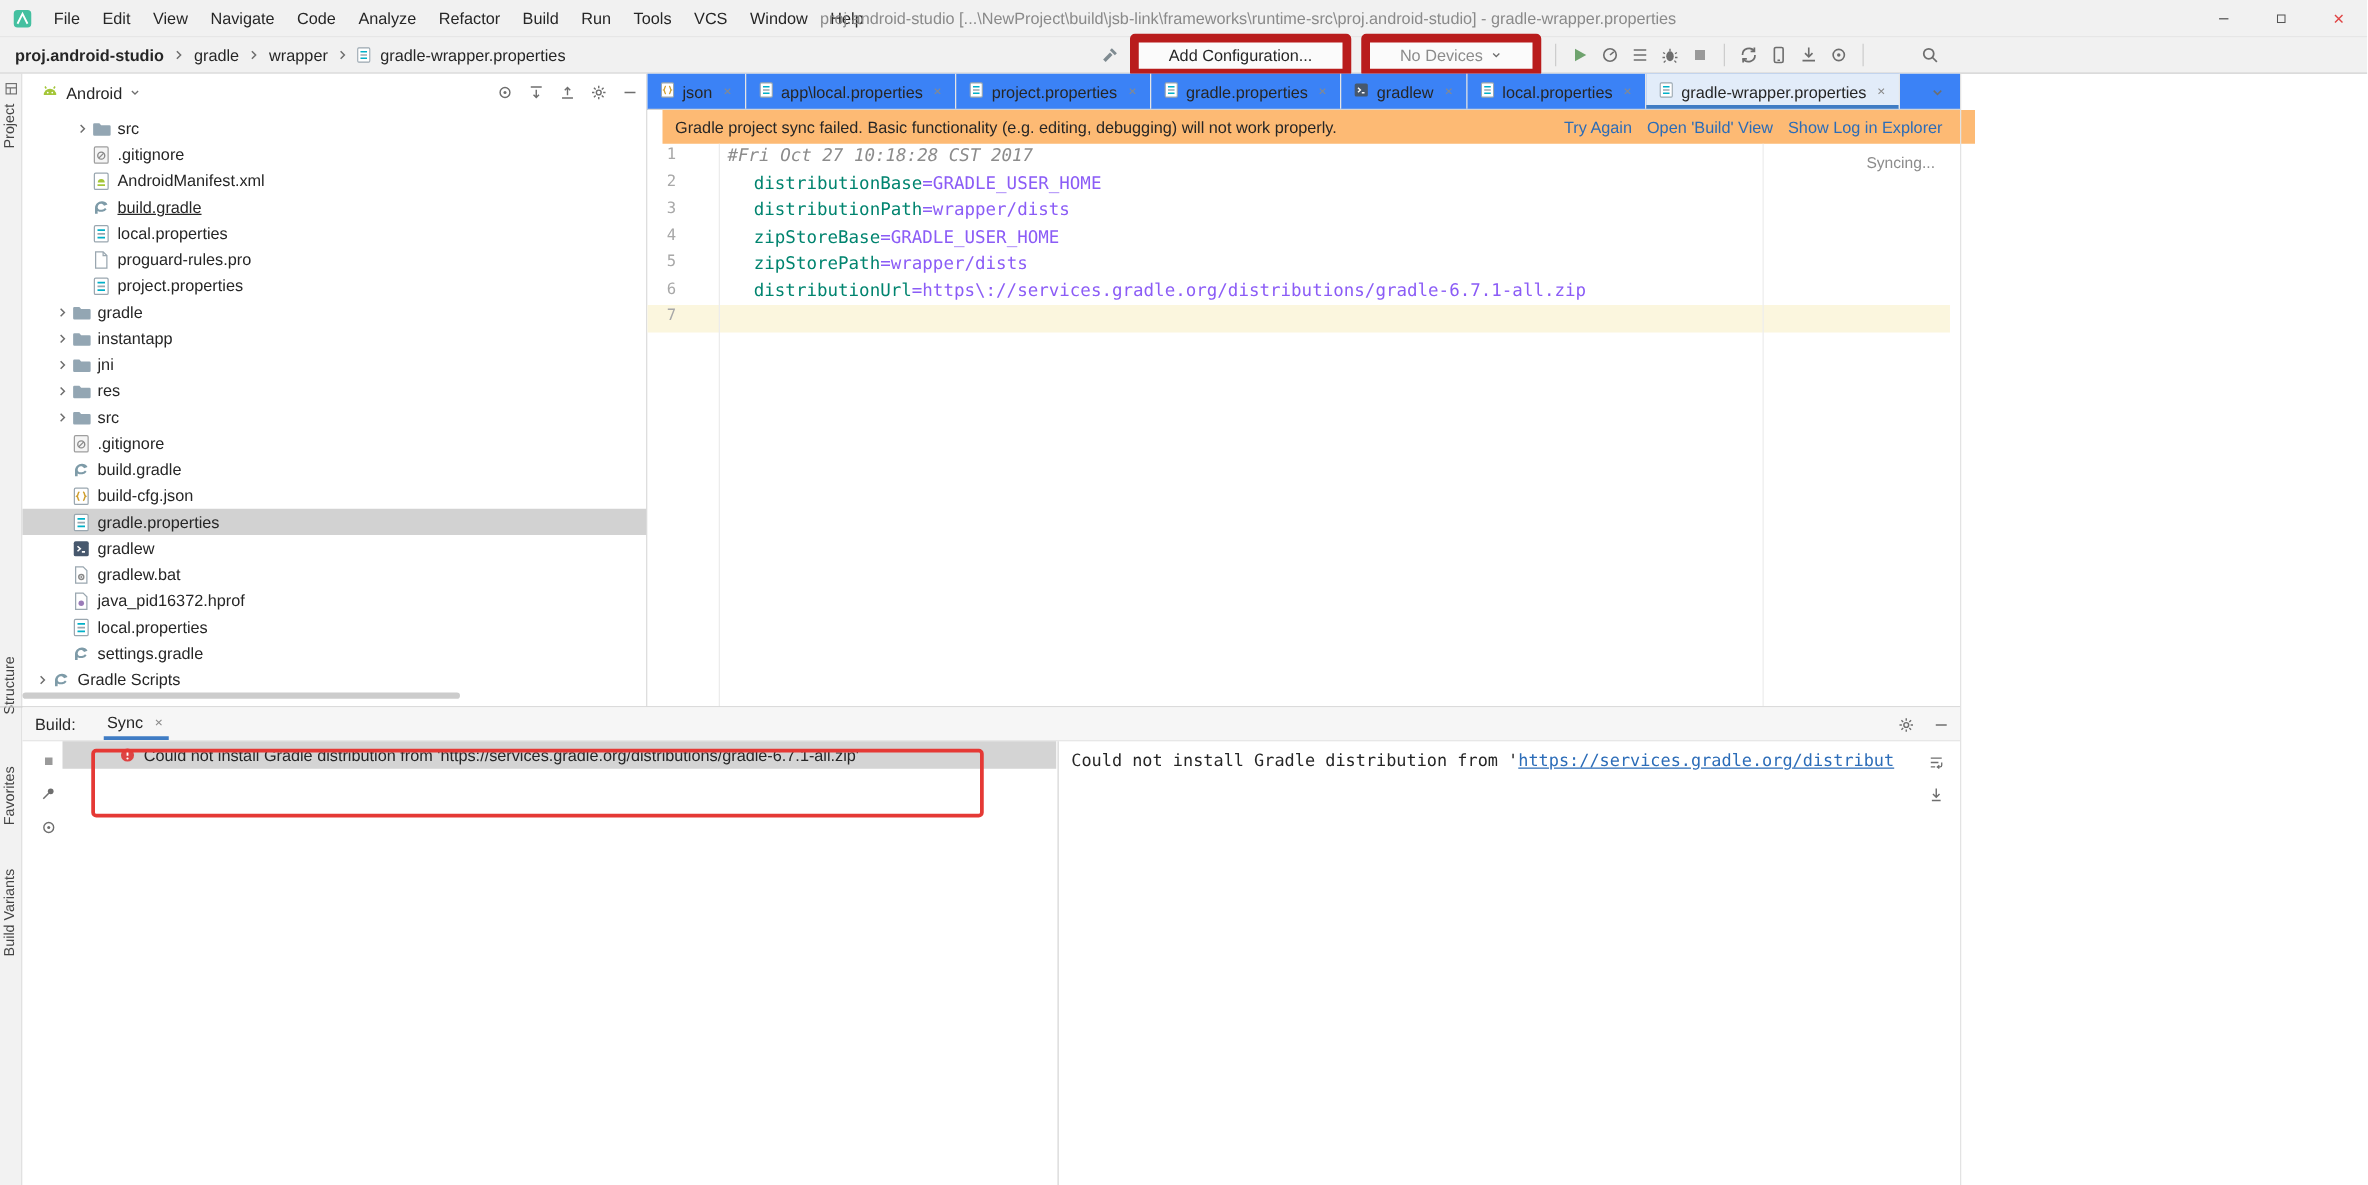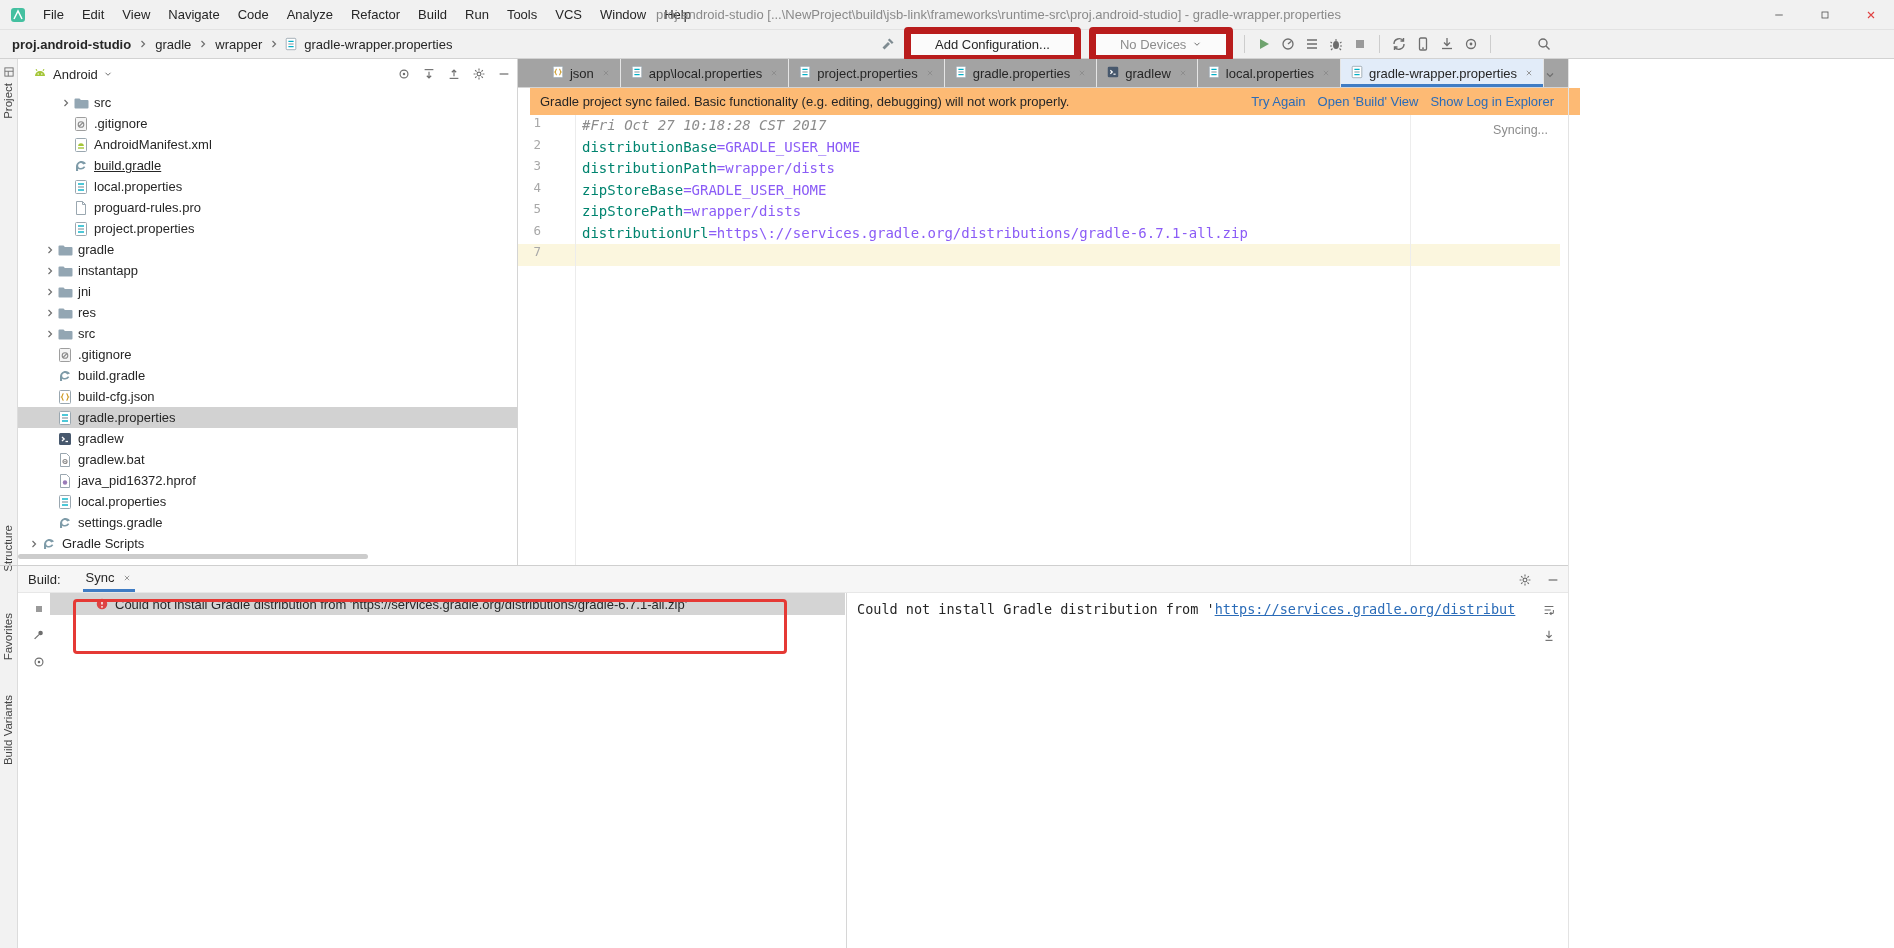--- a/index.html
+++ b/index.html
@@ -41,35 +41,35 @@
   .trow{height:21px;display:flex;align-items:center;white-space:nowrap;}
   .trow.selected{background:#d2d2d2;}
   .trow .chev{width:13px;display:flex;align-items:center;}
   .trow .ticon{width:16px;height:16px;margin-right:5px;display:flex;align-items:center;}
   .lv0{padding-left:10px;} .lv1{padding-left:26px;} .lv2{padding-left:42px;}
   .tlabel.u{text-decoration:underline;}
   .pp-hscroll{position:absolute;left:0;bottom:6px;width:350px;height:5px;background:#cccccc;border-radius:3px;}
 
   
   .editor{position:absolute;left:518px;top:59px;width:1050px;height:506px;background:#fff;}
-  .tabbar{position:relative;height:29px;display:flex;border-bottom:1px solid #d4d4d4;background:#a3a3a3;justify-content:center;}
+  .tabbar{position:relative;height:29px;display:flex;border-bottom:1px solid #d4d4d4;background:#3b82f6;}
   .tab{display:flex;align-items:center;gap:5px;padding:0 9px;border-right:1px solid #e5e5e5;font-size:13px;color:#262626;}
   .tab.active{background:#e2ecf9;box-shadow:inset 0 -3px 0 #3f7cc4;}
   .tab-close{display:flex;align-items:center;margin-left:2px;}
   .tabbar-more{position:absolute;right:12px;top:8px;}
   .banner{position:absolute;left:0;top:29px;width:100%;height:27px;background:#fdba74;display:flex;align-items:center;padding:0 26px 0 10px;font-size:13px;margin-left:12px;}
   .banner-actions{margin-left:auto;display:flex;gap:12px;}
   .banner-link{color:#2b6cb8;cursor:pointer;white-space:nowrap;}
   .current-line{position:absolute;left:0;top:185px;right:8px;height:21.5px;background:#fbf6de;}
   .gutter{position:absolute;left:0;top:56px;width:58px;bottom:0;border-right:1px solid #ececec;}
   .gnum{height:21.5px;line-height:21.5px;text-align:right;padding-right:34px;font:12.5px "DejaVu Sans Mono",monospace;color:#a8a8a8;}
   .code{position:absolute;left:58px;top:56px;right:0;bottom:0;font:14px/21.5px "DejaVu Sans Mono",monospace;}
   .cline{height:21.5px;white-space:pre;padding-left:6px;}
   .cm{color:#8c8c8c;font-style:italic;}
-  .ck{color:#00846f;}
+  .ck{color:#00846f;margin-left:21px;}
   .cv{color:#8b5cf6;}
   .margin-guide{position:absolute;left:892px;top:56px;bottom:0;width:1px;background:#ededed;}
   .syncing{position:absolute;top:64px;right:20px;font-size:12.5px;color:#8c8c8c;}
 
   
   .panel-topline{position:absolute;left:0;top:565px;width:1568px;height:1px;background:#cfcfcf;}
   .build-panel{position:absolute;left:18px;top:566px;width:1550px;height:382px;background:#fff;}
   .bp-header{position:relative;height:27px;background:#f6f6f6;border-bottom:1px solid #e7e7e7;display:flex;align-items:center;font-size:13px;}
   .bp-title{font-weight:normal;margin-left:10px;}
   .bp-tab{margin-left:22px;height:100%;display:flex;align-items:center;gap:6px;padding:0 3px;border-bottom:3px solid #3f7cc4;}

